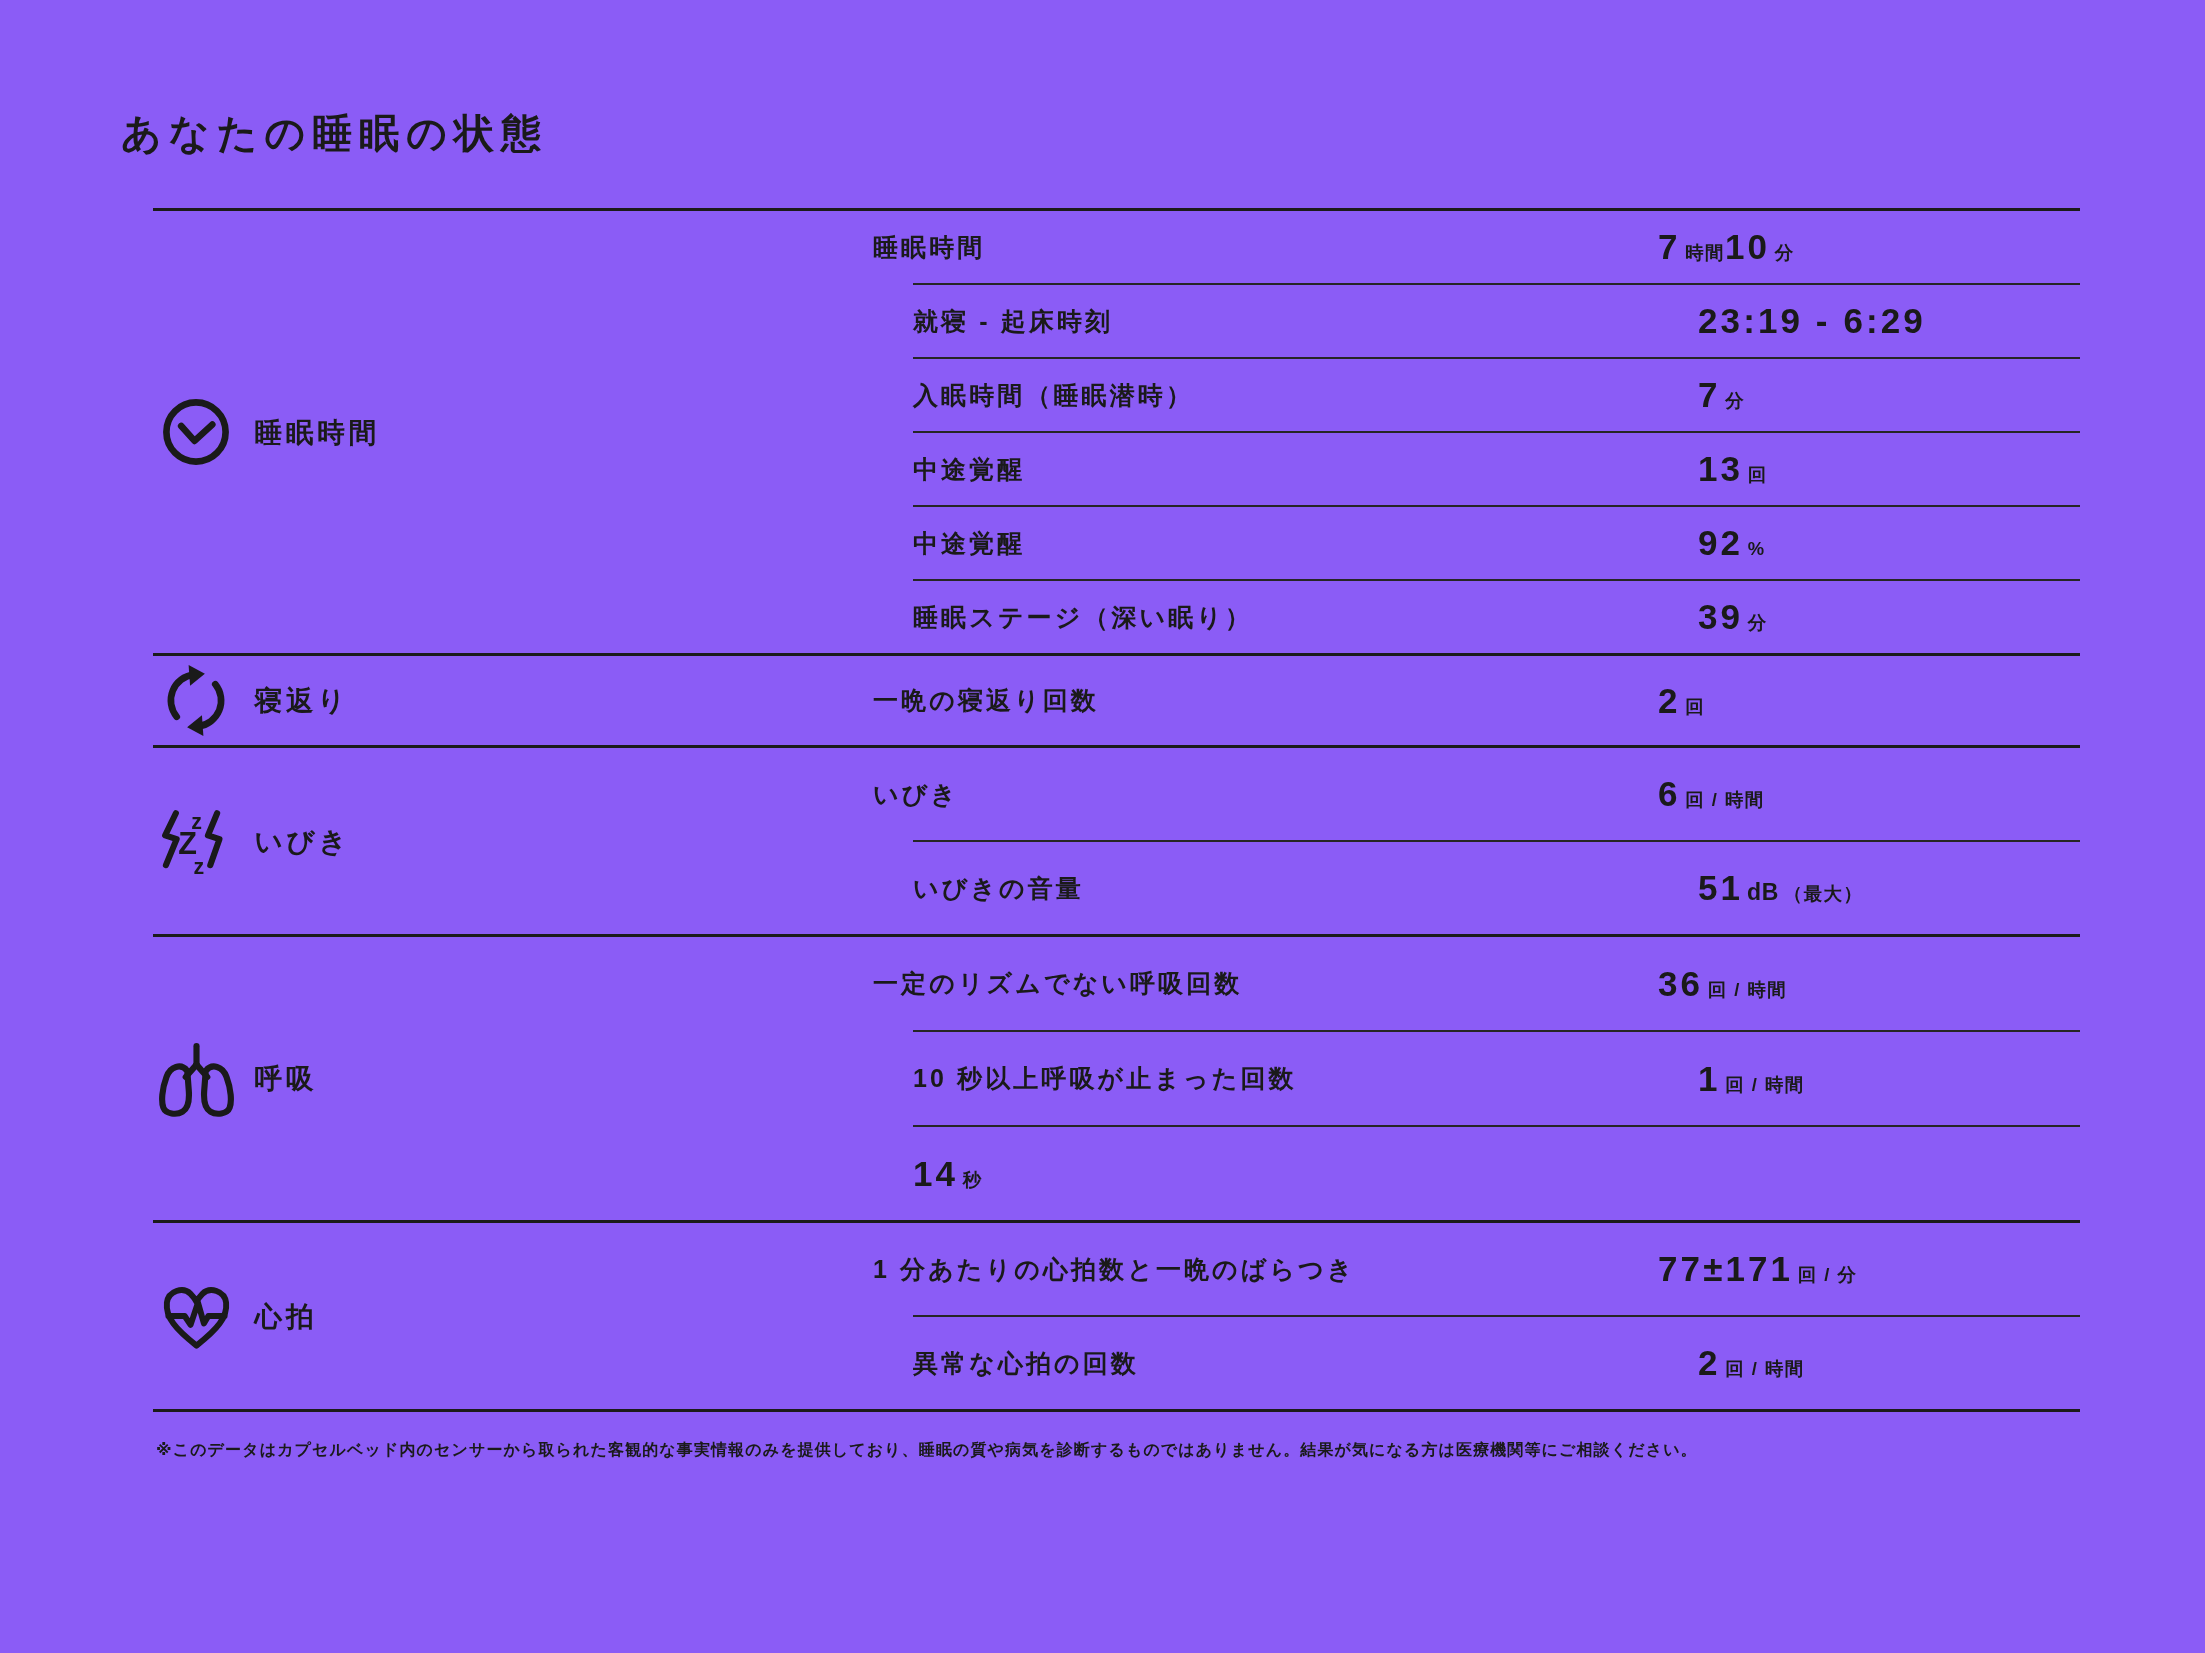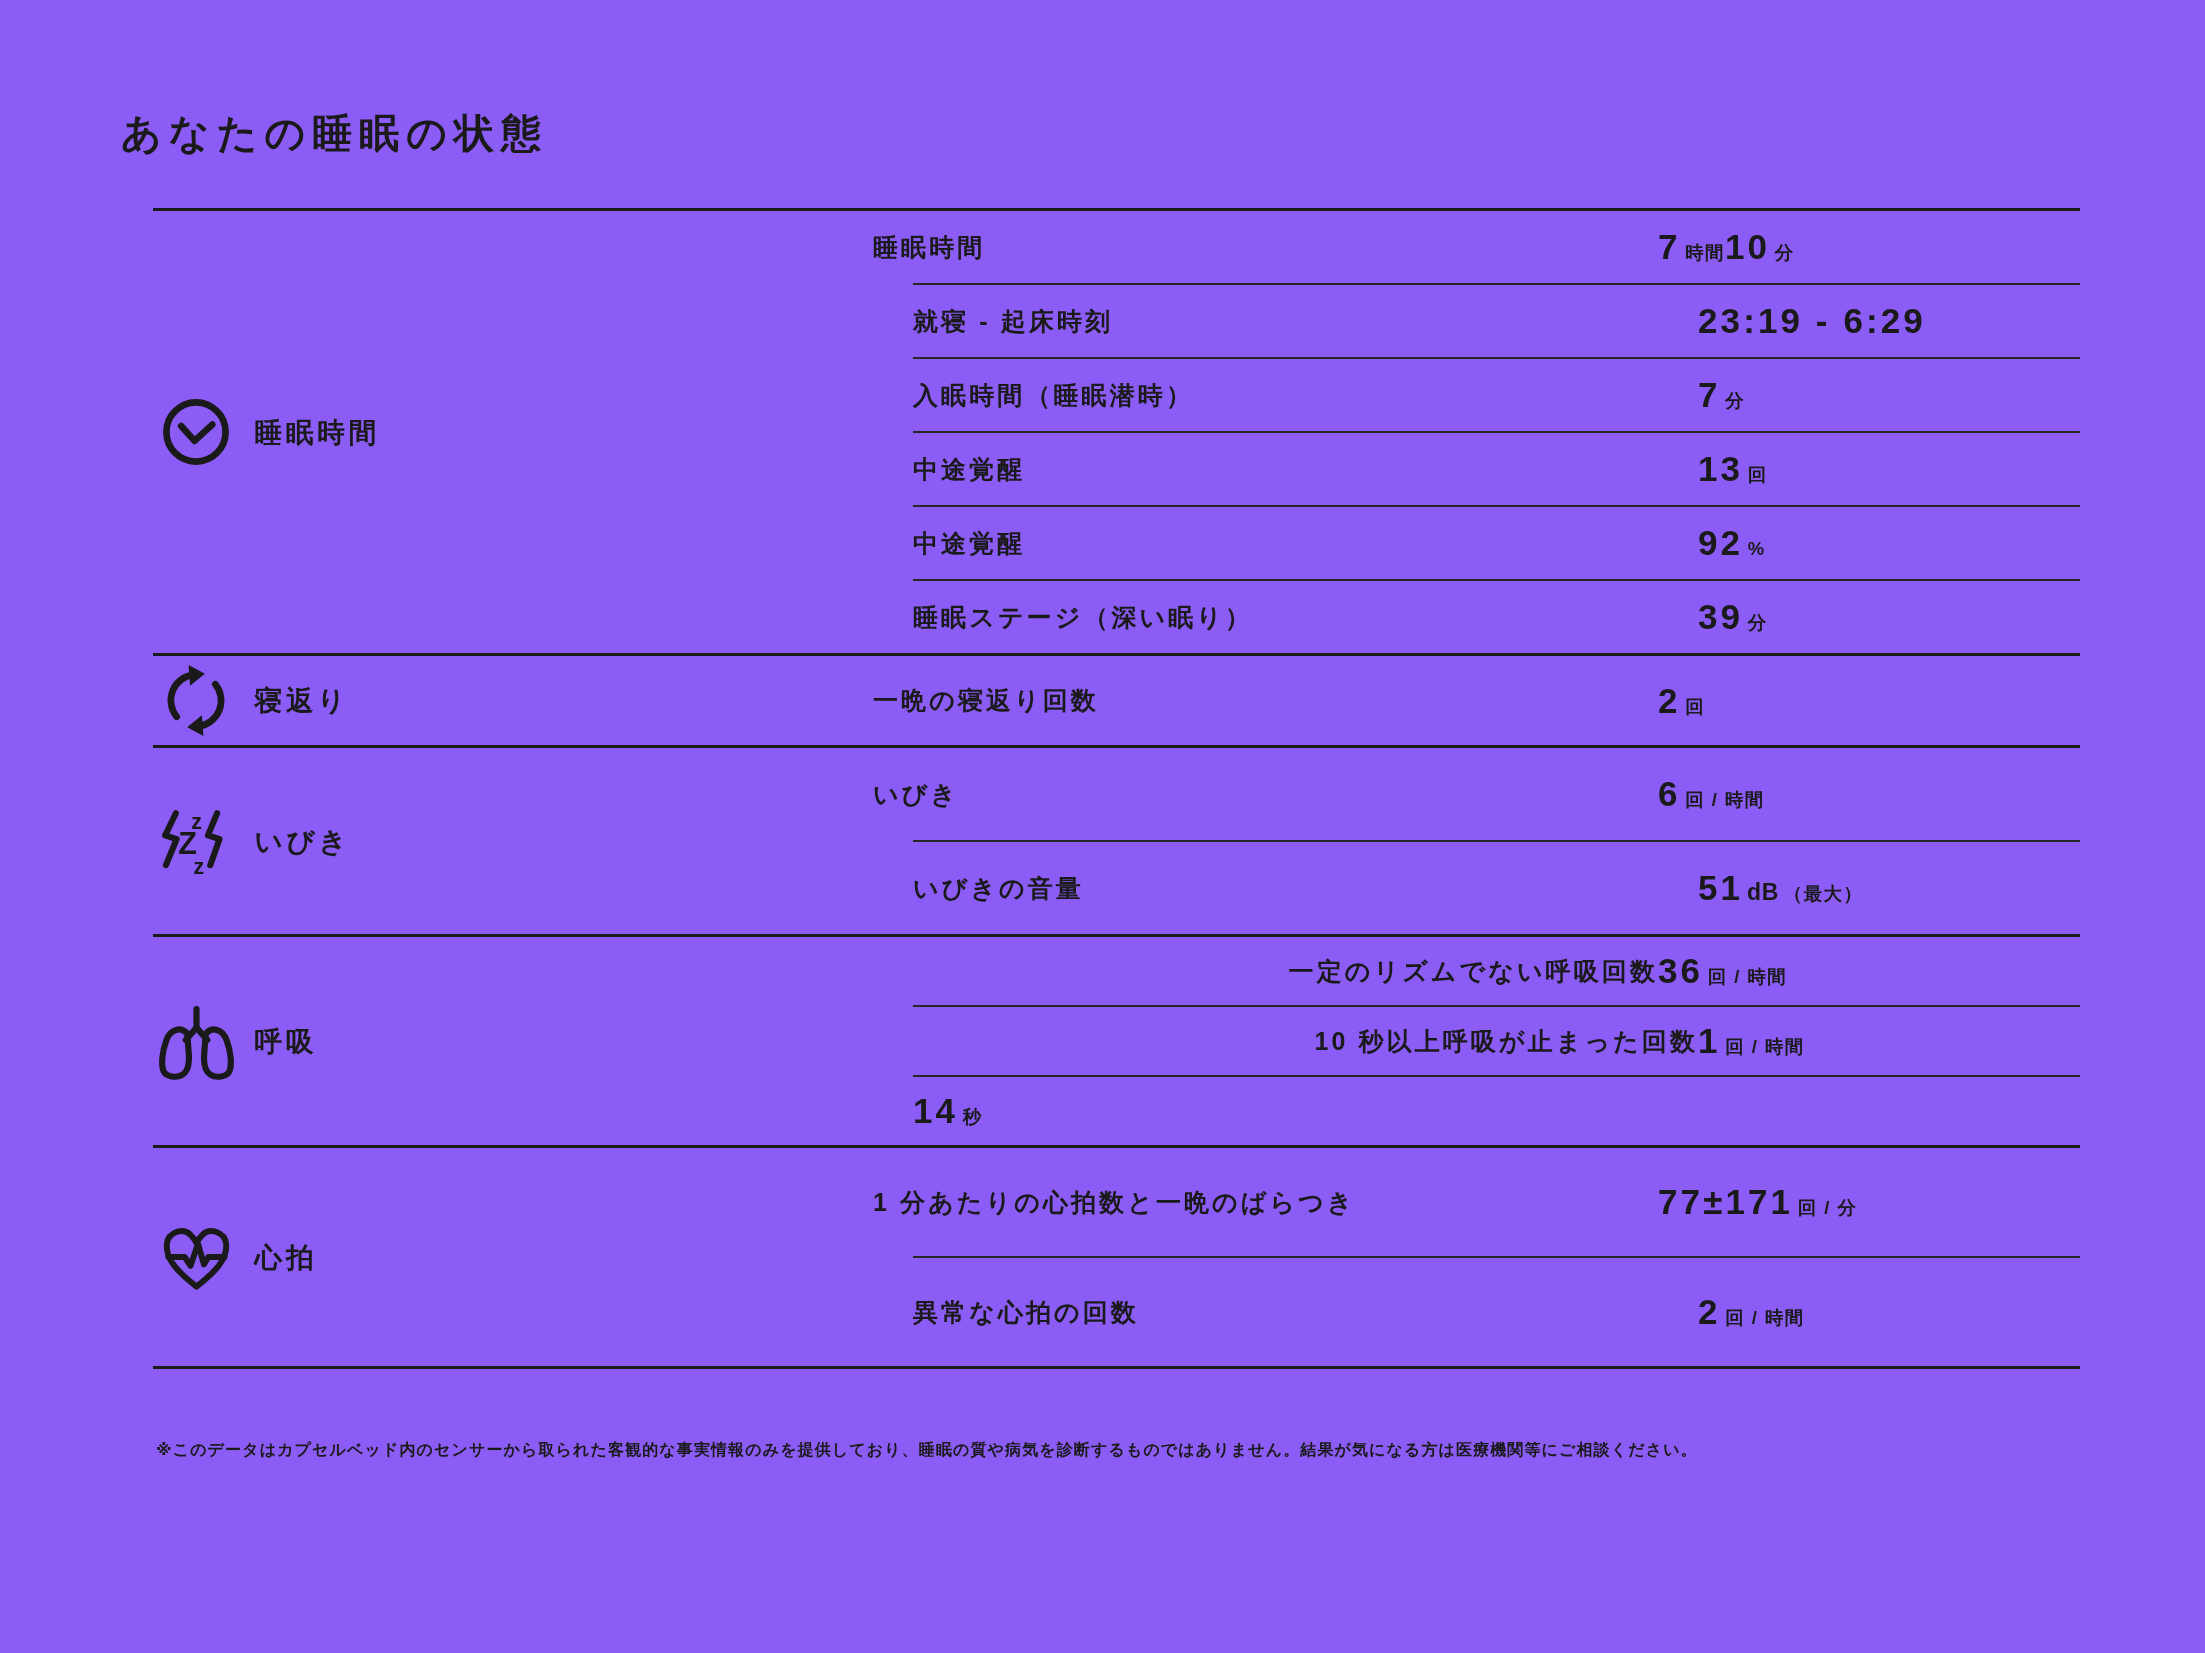--- a/index.html
+++ b/index.html
@@ -61,22 +61,22 @@
     display:flex;
     align-items:center;
   }
   .row + .row{
     border-top:2.3px solid #262626;
     margin-left:40px;
   }
   .sec-0 .row{height:72px;}
   .sec-1 .row{height:89px;}
   .sec-2 .row{height:92px;}
-  .sec-3 .row{height:68px;text-align:right;}
-  .sec-4 .row{height:108px;}
+  .sec-3 .row{height:93px;}
+  .sec-4 .row{height:92px;}
   .row-label{
     flex:0 0 785px;
     font-size:25px;
     letter-spacing:3.1px;
   }
   .row-value{
     display:flex;
     align-items:baseline;
     white-space:nowrap;
   }

